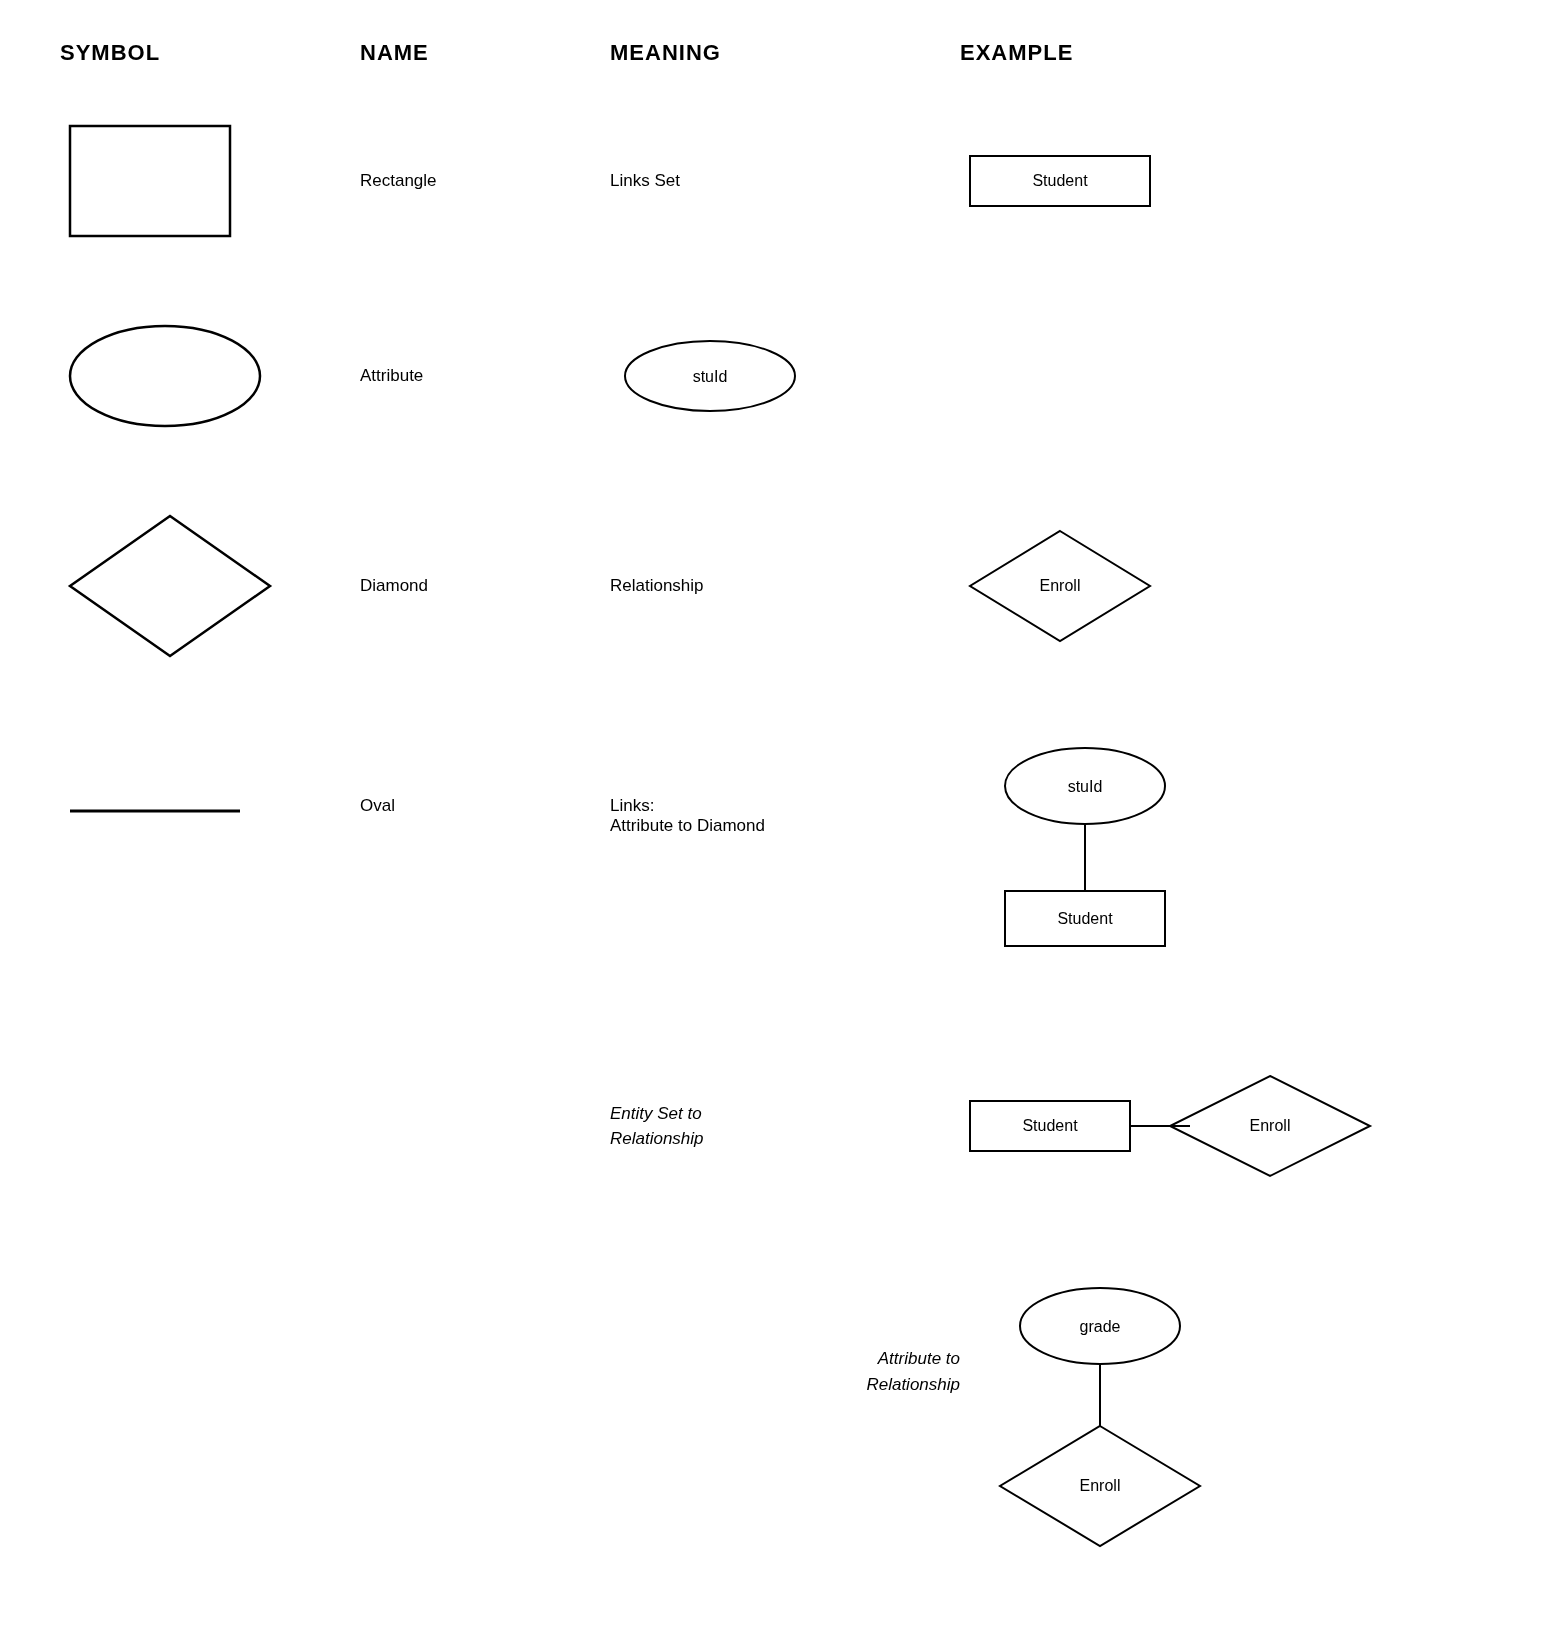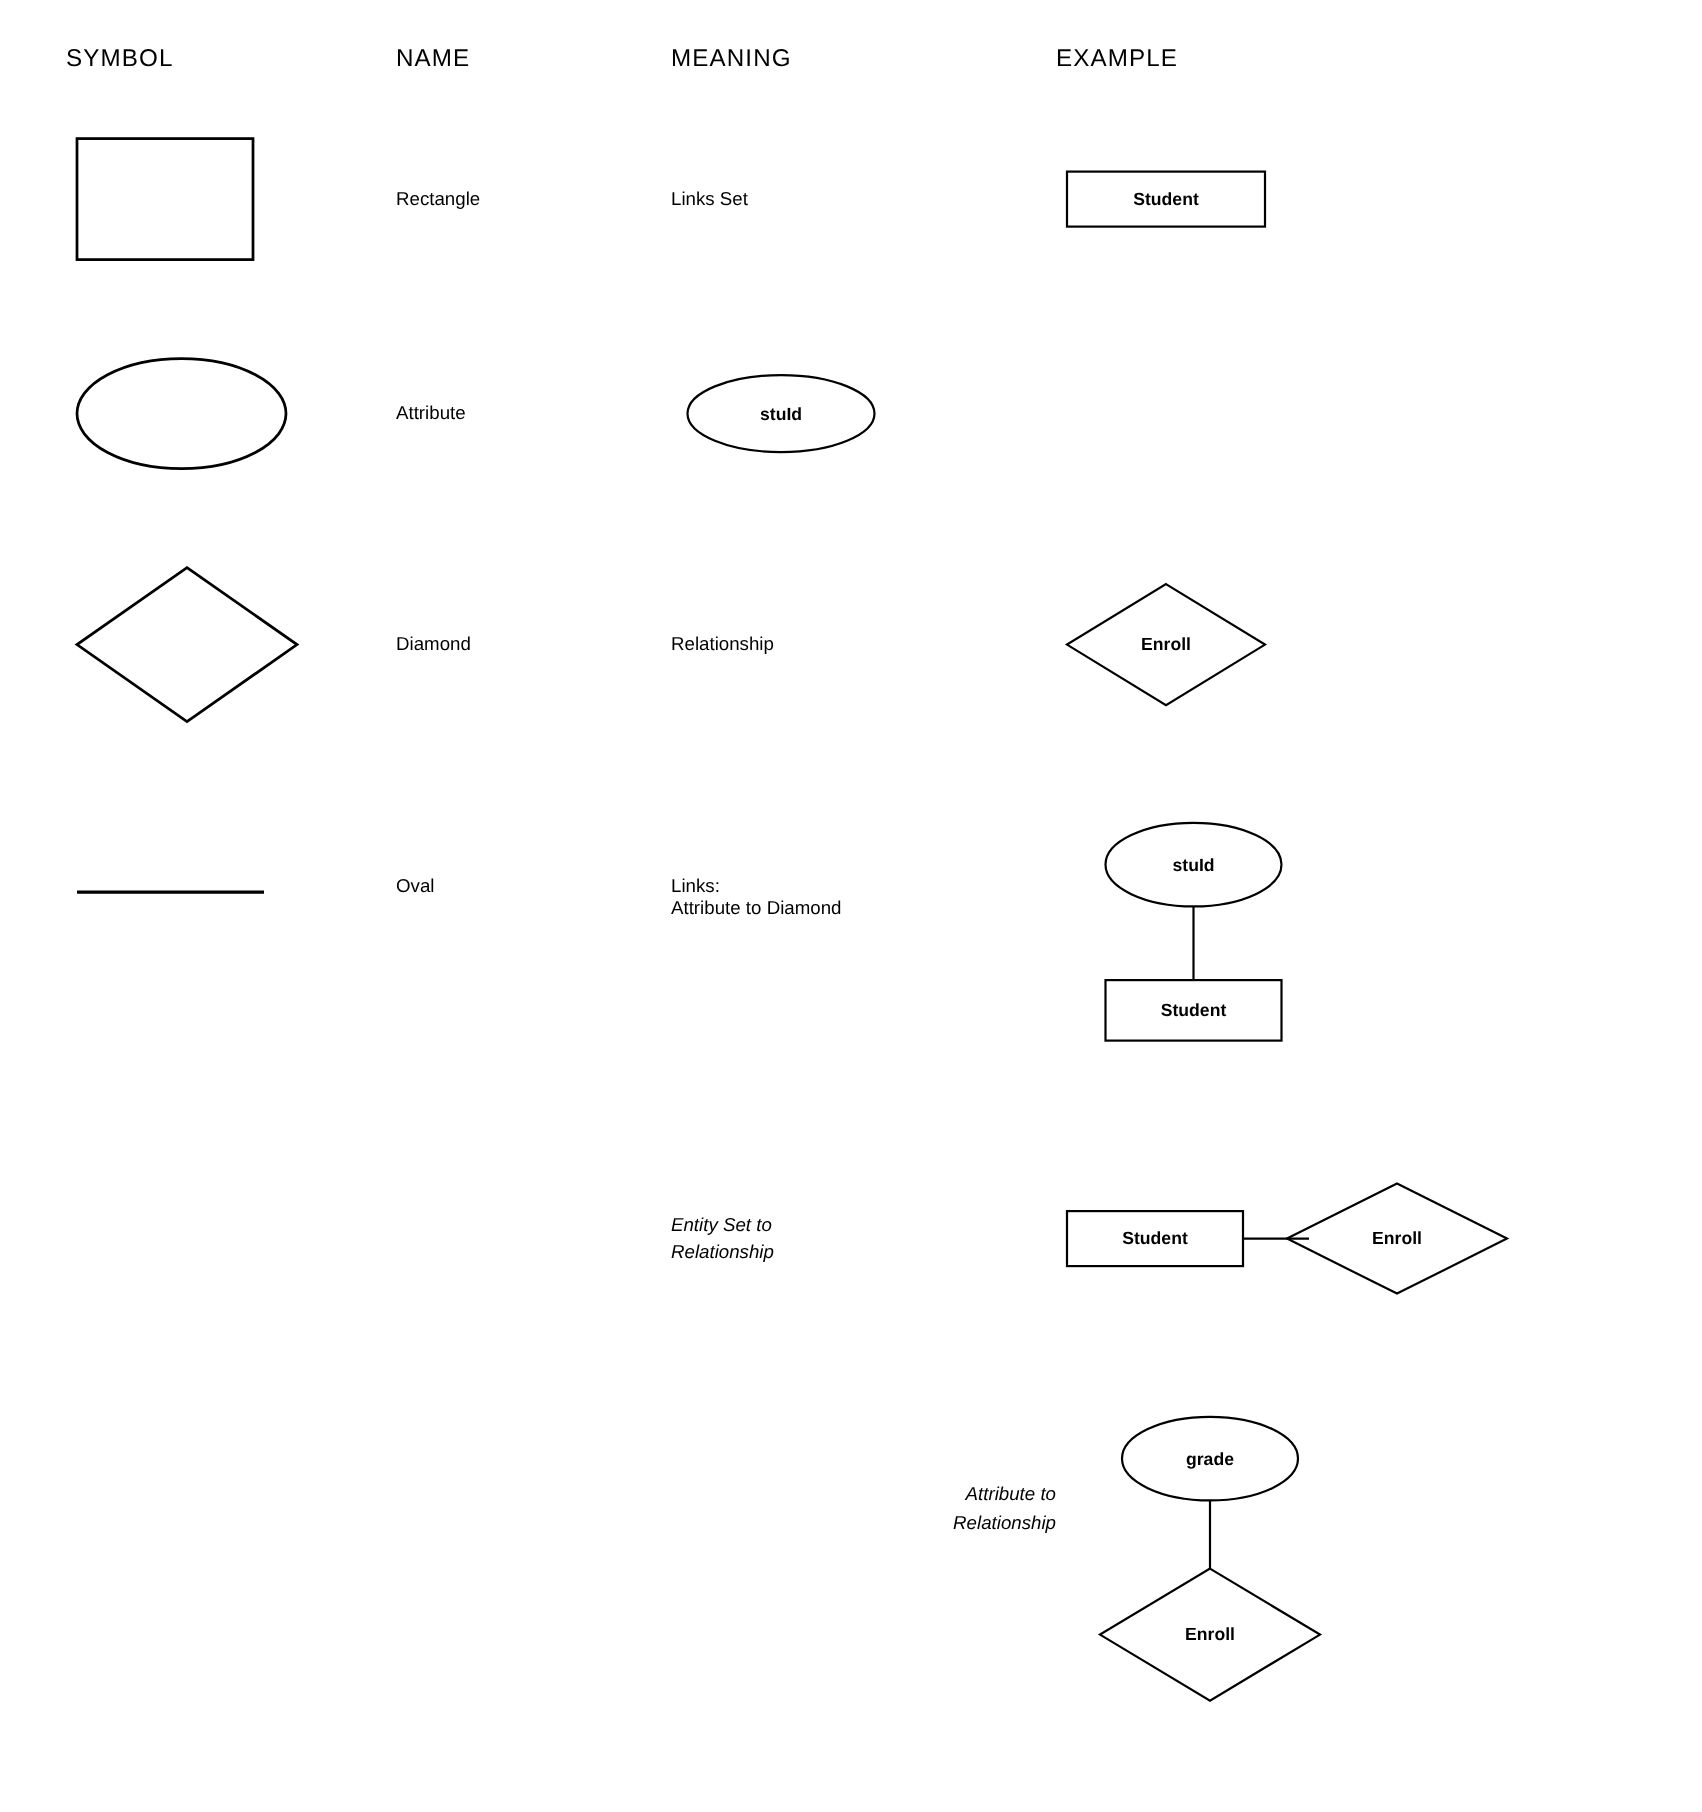--- a/index.html
+++ b/index.html
@@ -18,21 +18,21 @@
     }
 
     
     .header-row {
       display: grid;
       grid-template-columns: 300px 250px 350px 1fr;
       margin-bottom: 30px;
       padding-bottom: 10px;
     }
     .header-cell {
-      font-weight: normal;
+      font-weight: bold;
       font-size: 22px;
       letter-spacing: 1px;
     }
 
     
     .data-row {
       display: grid;
       grid-template-columns: 300px 250px 350px 1fr;
       align-items: center;
       margin-bottom: 50px;
@@ -48,21 +48,20 @@
     .name-cell, .meaning-cell {
       font-size: 17px;
       padding: 10px 0;
     }
 
     .example-cell {
       display: flex;
       align-items: center;
       justify-content: flex-start;
       padding: 10px 0;
-      font-weight: bold;
     }
 
     
     svg text {
       font-family: Arial, Helvetica, sans-serif;
       font-size: 16px;
     }
 
     .meaning-multiline {
       line-height: 1.5;

